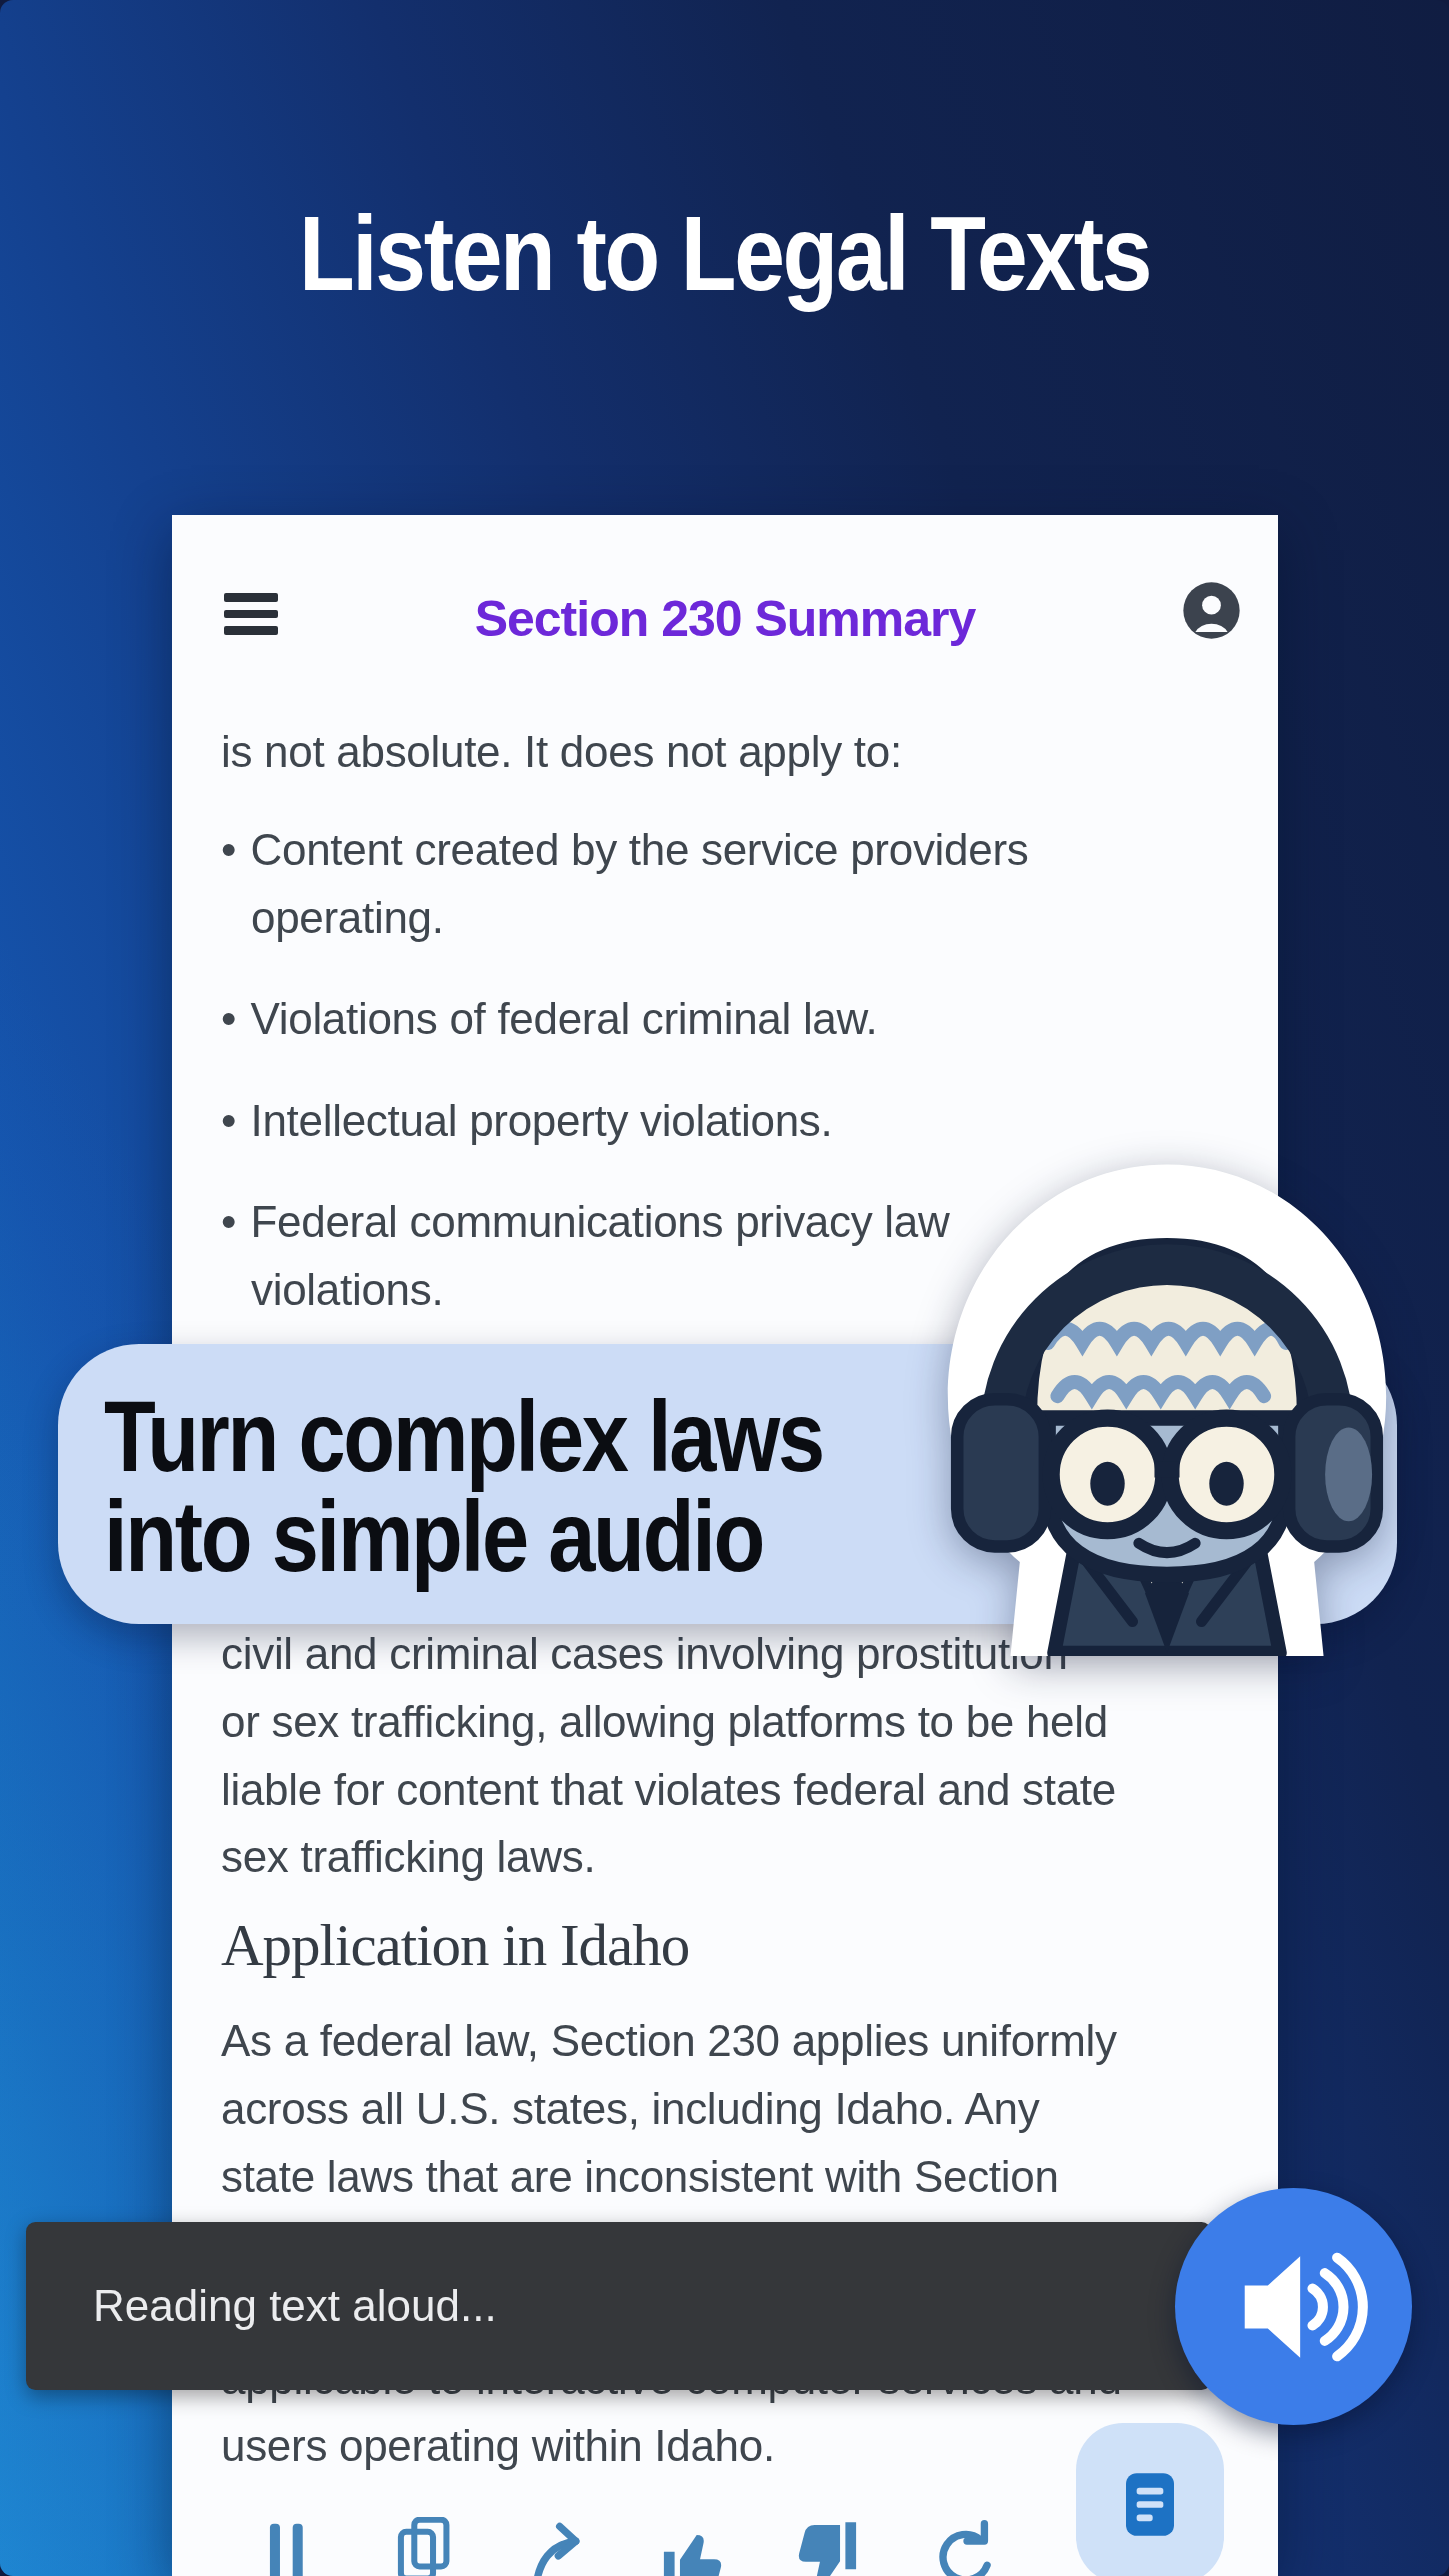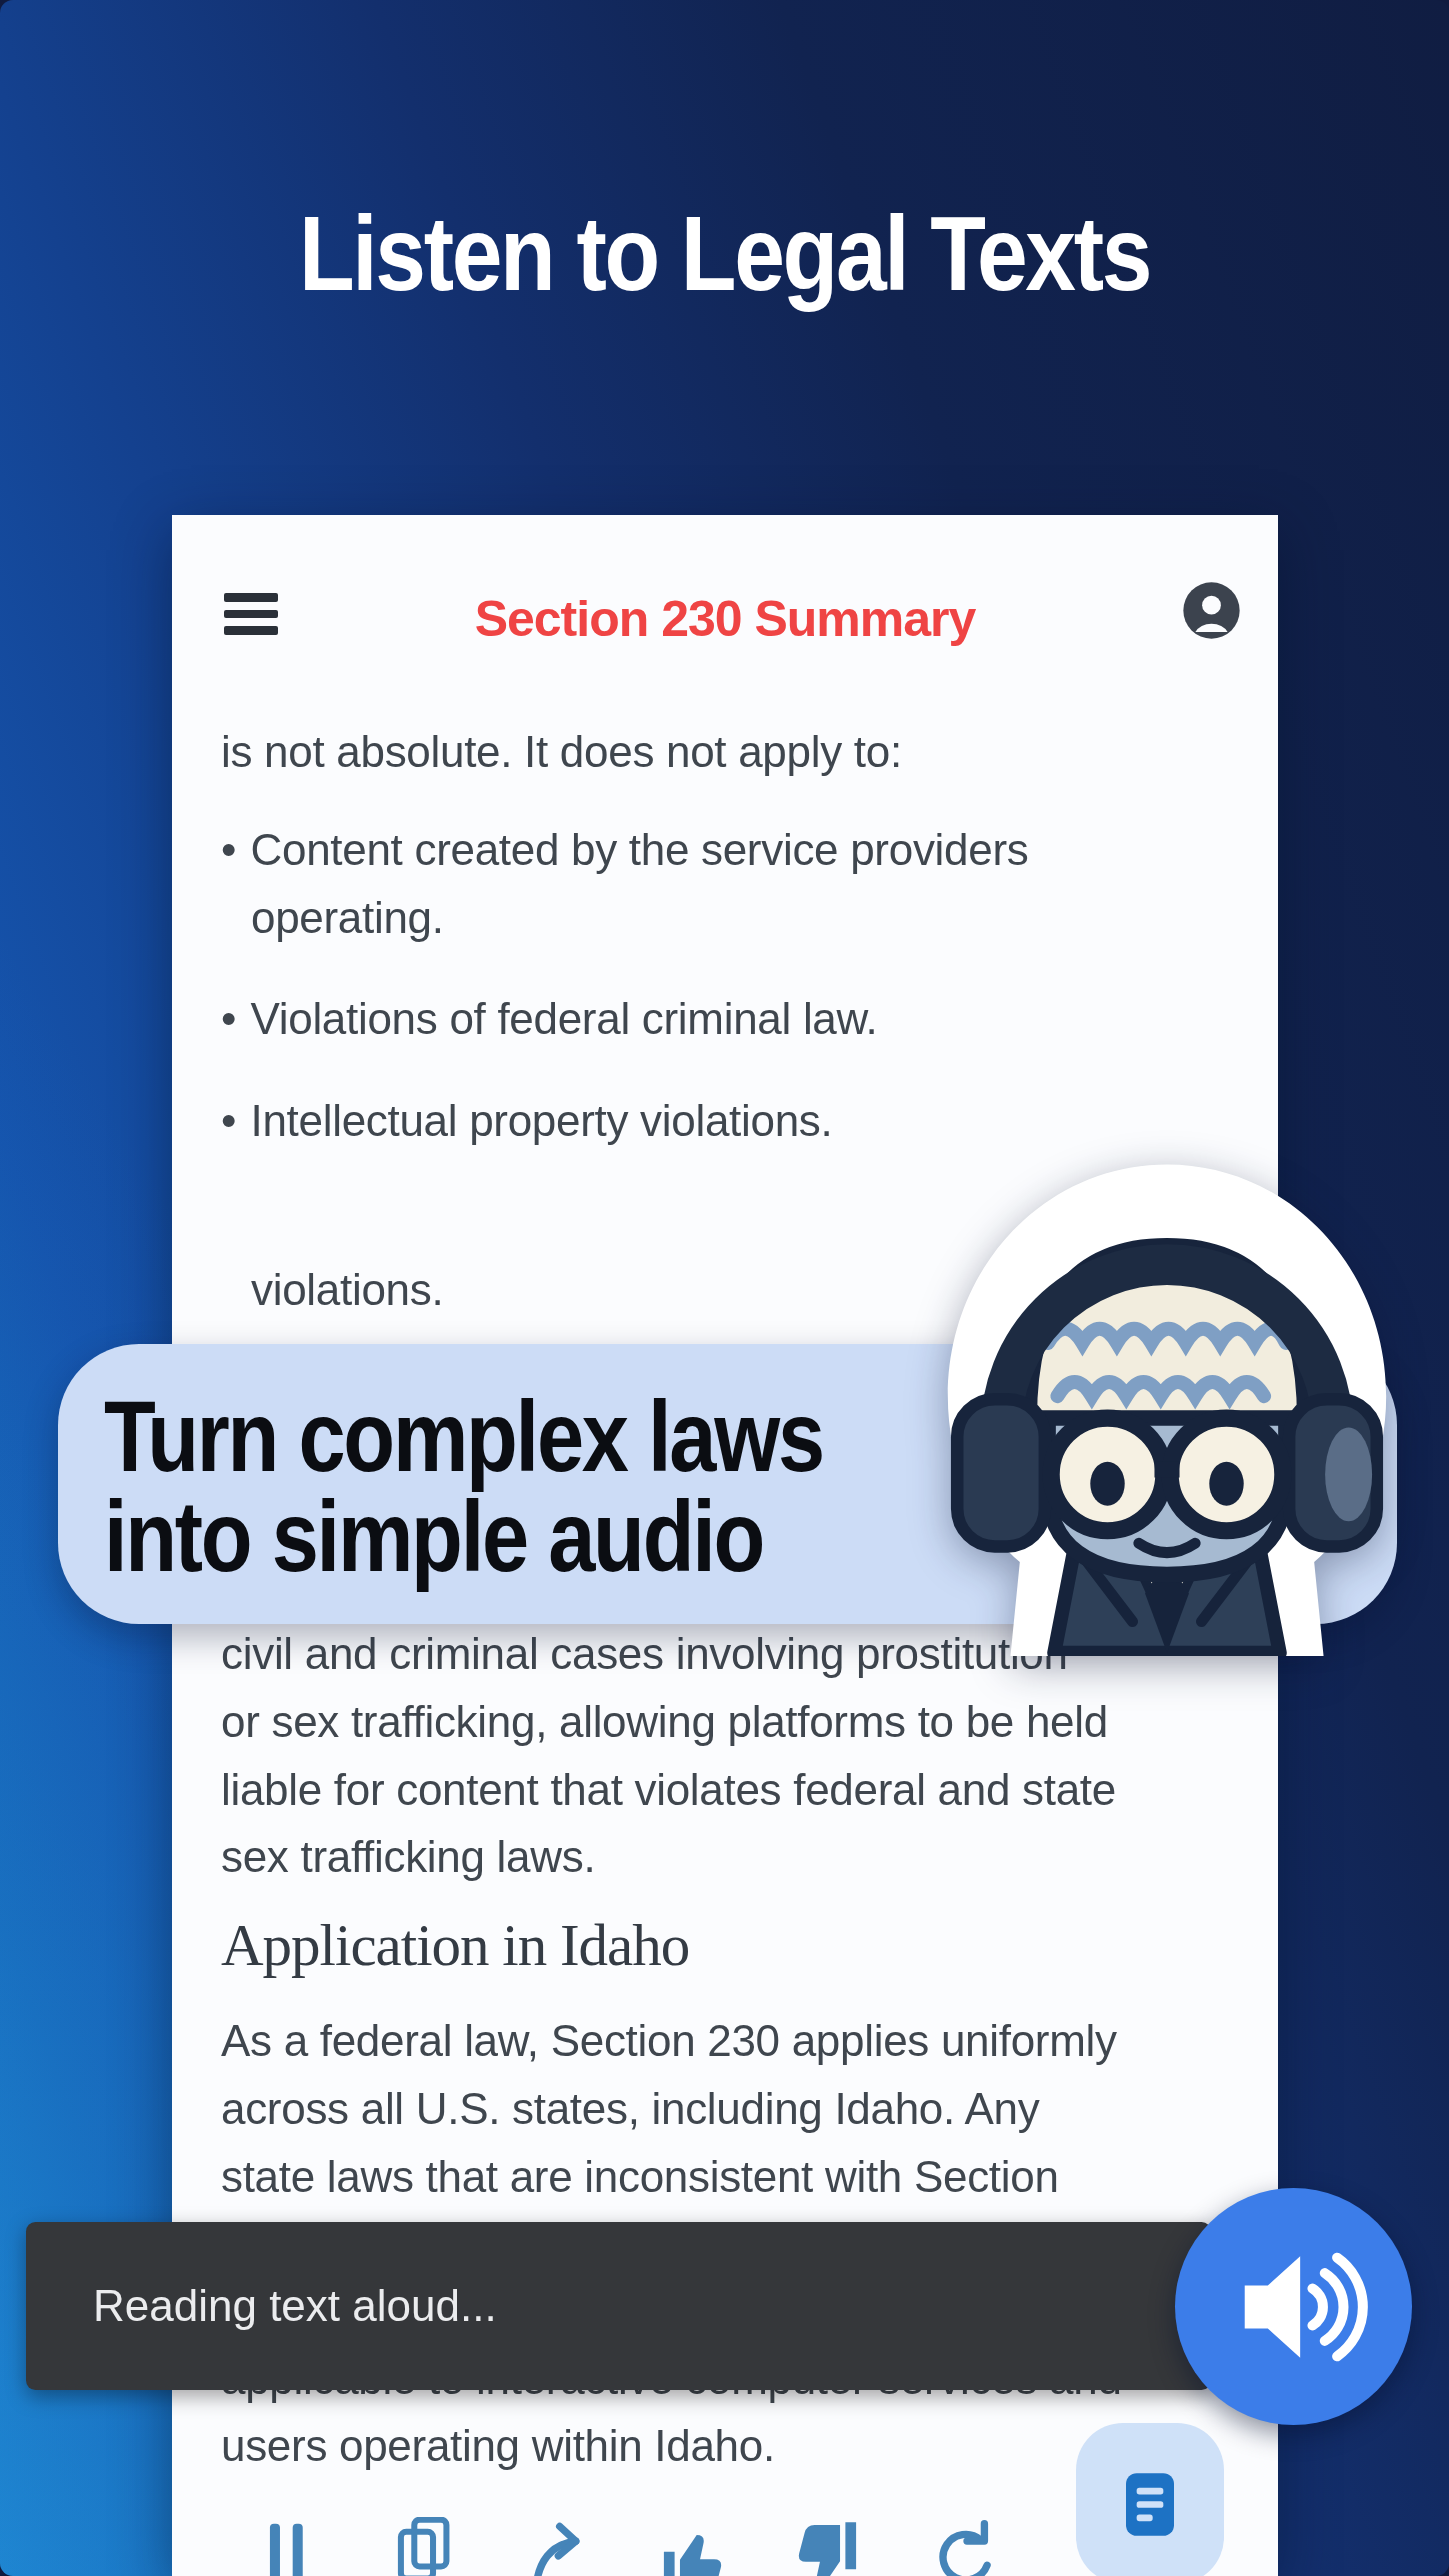--- a/index.html
+++ b/index.html
@@ -12,21 +12,21 @@
         color:#ffffff;font-size:106px;font-weight:700;letter-spacing:-2.7px;
         transform:scaleX(.86);transform-origin:50% 50%;white-space:nowrap;z-index:1;}
 
   
   .phone-card{position:absolute;left:172px;top:515px;width:1106px;height:2061px;
         background:#fbfcfe;box-shadow:0 16px 54px rgba(5,15,40,.45);z-index:2;}
   .appbar{position:absolute;left:0;top:0;width:100%;height:161px;}
   .hamburger{position:absolute;left:52px;top:78px;width:54px;height:42px;cursor:pointer;}
   .hamburger i{display:block;width:54px;height:8.7px;border-radius:2px;background:#2a3038;margin-bottom:8px;}
   .appbar-title{position:absolute;left:0;top:75px;width:100%;text-align:center;
-        font-size:50px;font-weight:700;color:#ef4444;letter-spacing:-1px;}
+        font-size:50px;font-weight:700;color:#6d28d9;letter-spacing:-1px;}
   .profile{position:absolute;left:1010px;top:66px;width:59px;height:59px;}
 
   .tl{position:absolute;left:221px;white-space:nowrap;color:#3f464e;
       font-size:44px;line-height:47px;letter-spacing:-0.3px;z-index:3;}
   .tl .mk{display:inline-block;width:29.5px;color:#3f464e;}
   .tl.cont{left:251px;}
   .tl.heading{font-size:59px;color:#343b44;letter-spacing:-1px;font-family:Liberation Serif, serif;}
 
   
   .callout{position:absolute;left:58px;top:1344px;width:1339px;height:280px;
@@ -85,20 +85,21 @@
 
   <div class="tl" style="top:826px"><span class="mk">•</span><span>Content created by the service providers</span></div>
 
   <div class="tl" style="top:728px">is not absolute. It does not apply to:</div>
   <div class="tl cont" style="top:894px">operating.</div>
 
   <div class="tl" style="top:995px"><span class="mk">•</span><span>Violations of federal criminal law.</span></div>
 
   <div class="tl" style="top:1097px"><span class="mk">•</span><span>Intellectual property violations.</span></div>
 
+  <div class="tl" style="top:1198px"><span class="mk">•</span><span>Federal communications privacy law</span></div>
   <div class="tl cont" style="top:1266px">violations.</div>
 
   <div class="tl" style="top:1630px">civil and criminal cases involving prostitution</div>
   <div class="tl" style="top:1698px">or sex trafficking, allowing platforms to be held</div>
   <div class="tl" style="top:1766px">liable for content that violates federal and state</div>
   <div class="tl" style="top:1833px">sex trafficking laws.</div>
 
   <div class="tl heading" style="top:1922px">Application in Idaho</div>
 
   <div class="tl" style="top:2017px">As a federal law, Section 230 applies uniformly</div>

